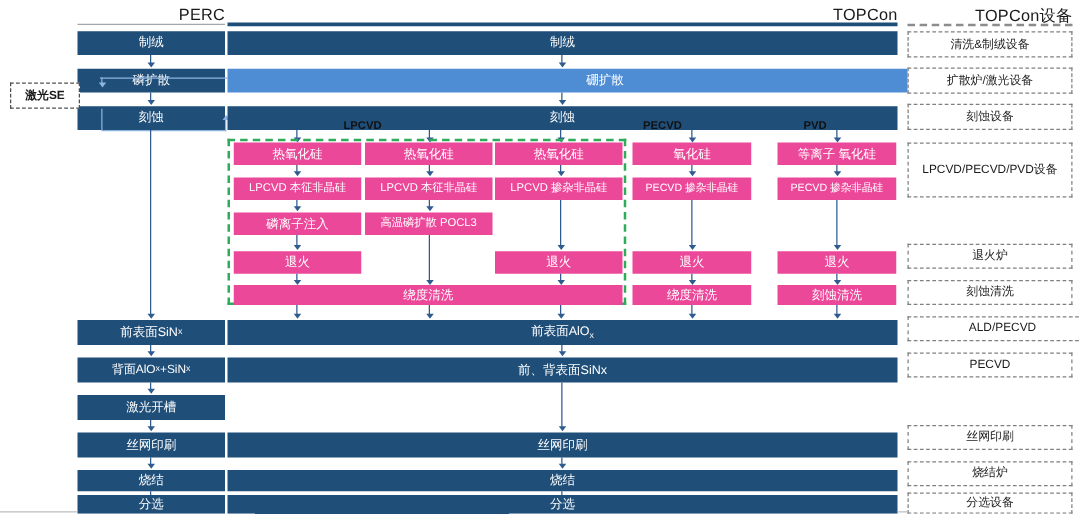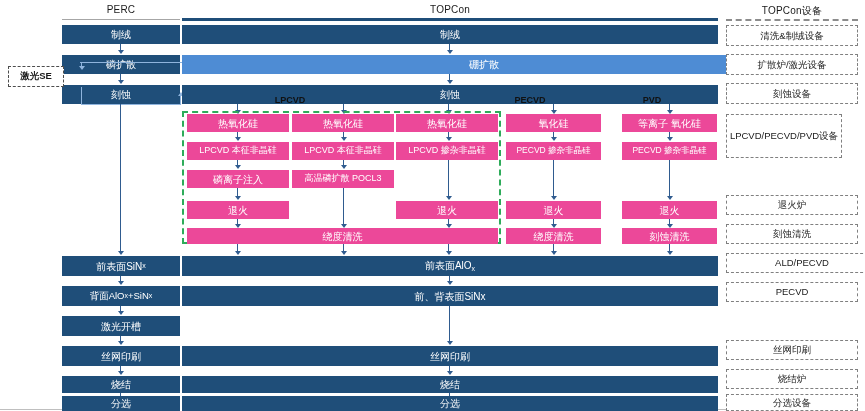--- a/index.html
+++ b/index.html
@@ -8,21 +8,21 @@
     background:#ffffff;
     font-family:"Liberation Sans","DejaVu Sans",sans-serif;
     overflow:hidden;
     position:relative;
   }
   #stage{position:absolute;left:0;top:0;width:865px;height:411px;}
   .abs{position:absolute;box-sizing:border-box;}
 
   
   .hdr-label{
-    font-size:10px;color:#1a1a1a;text-align:center;
+    font-size:13px;color:#1a1a1a;text-align:right;
     font-weight:400;letter-spacing:.2px;white-space:nowrap;
   }
   .rule-grey{background:#a6a6a6;height:1px;}
   .rule-navy{background:#1f4e79;height:3px;}
   .rule-dash{
     border-top:2px dashed #8c8c8c;height:0;
   }
   .rule-thin-grey{background:#bfbfbf;height:1px;}
 
   
@@ -260,21 +260,21 @@
   <div class="abs arrow-down" style="left:447px;top:371px;"></div>
 
   <div class="abs box navy" style="left:182px;top:376px;width:536px;height:17px;">烧结</div>
   <div class="abs vline" style="left:449px;top:393px;height:4px;"></div>
 
   <div class="abs box navy" style="left:182px;top:396px;width:536px;height:15px;">分选</div>
 
   <div class="abs eq" style="left:726px;top:25px;width:132px;height:21px;">清洗&amp;制绒设备</div>
   <div class="abs eq" style="left:726px;top:54px;width:132px;height:21px;">扩散炉/激光设备</div>
   <div class="abs eq" style="left:726px;top:83px;width:132px;height:21px;">刻蚀设备</div>
-  <div class="abs eq" style="left:726px;top:114px;width:116px;height:44px;">LPCVD/PECVD/PVD设备</div>
+  <div class="abs eq" style="left:726px;top:114px;width:132px;height:44px;">LPCVD/PECVD/PVD设备</div>
   <div class="abs eq" style="left:726px;top:195px;width:132px;height:20px;">退火炉</div>
   <div class="abs eq" style="left:726px;top:224px;width:132px;height:20px;">刻蚀清洗</div>
   <div class="abs eq" style="left:726px;top:253px;width:152px;height:20px;">ALD/PECVD</div>
   <div class="abs eq" style="left:726px;top:282px;width:132px;height:20px;">PECVD</div>
   <div class="abs eq" style="left:726px;top:340px;width:132px;height:20px;">丝网印刷</div>
   <div class="abs eq" style="left:726px;top:369px;width:132px;height:20px;">烧结炉</div>
   <div class="abs eq" style="left:726px;top:394px;width:132px;height:17px;">分选设备</div>
 
   <div class="abs rule-thin-grey" style="left:0px;top:409px;width:62px;"></div>
   <div class="abs rule-thin-grey" style="left:718px;top:409px;width:8px;"></div>

